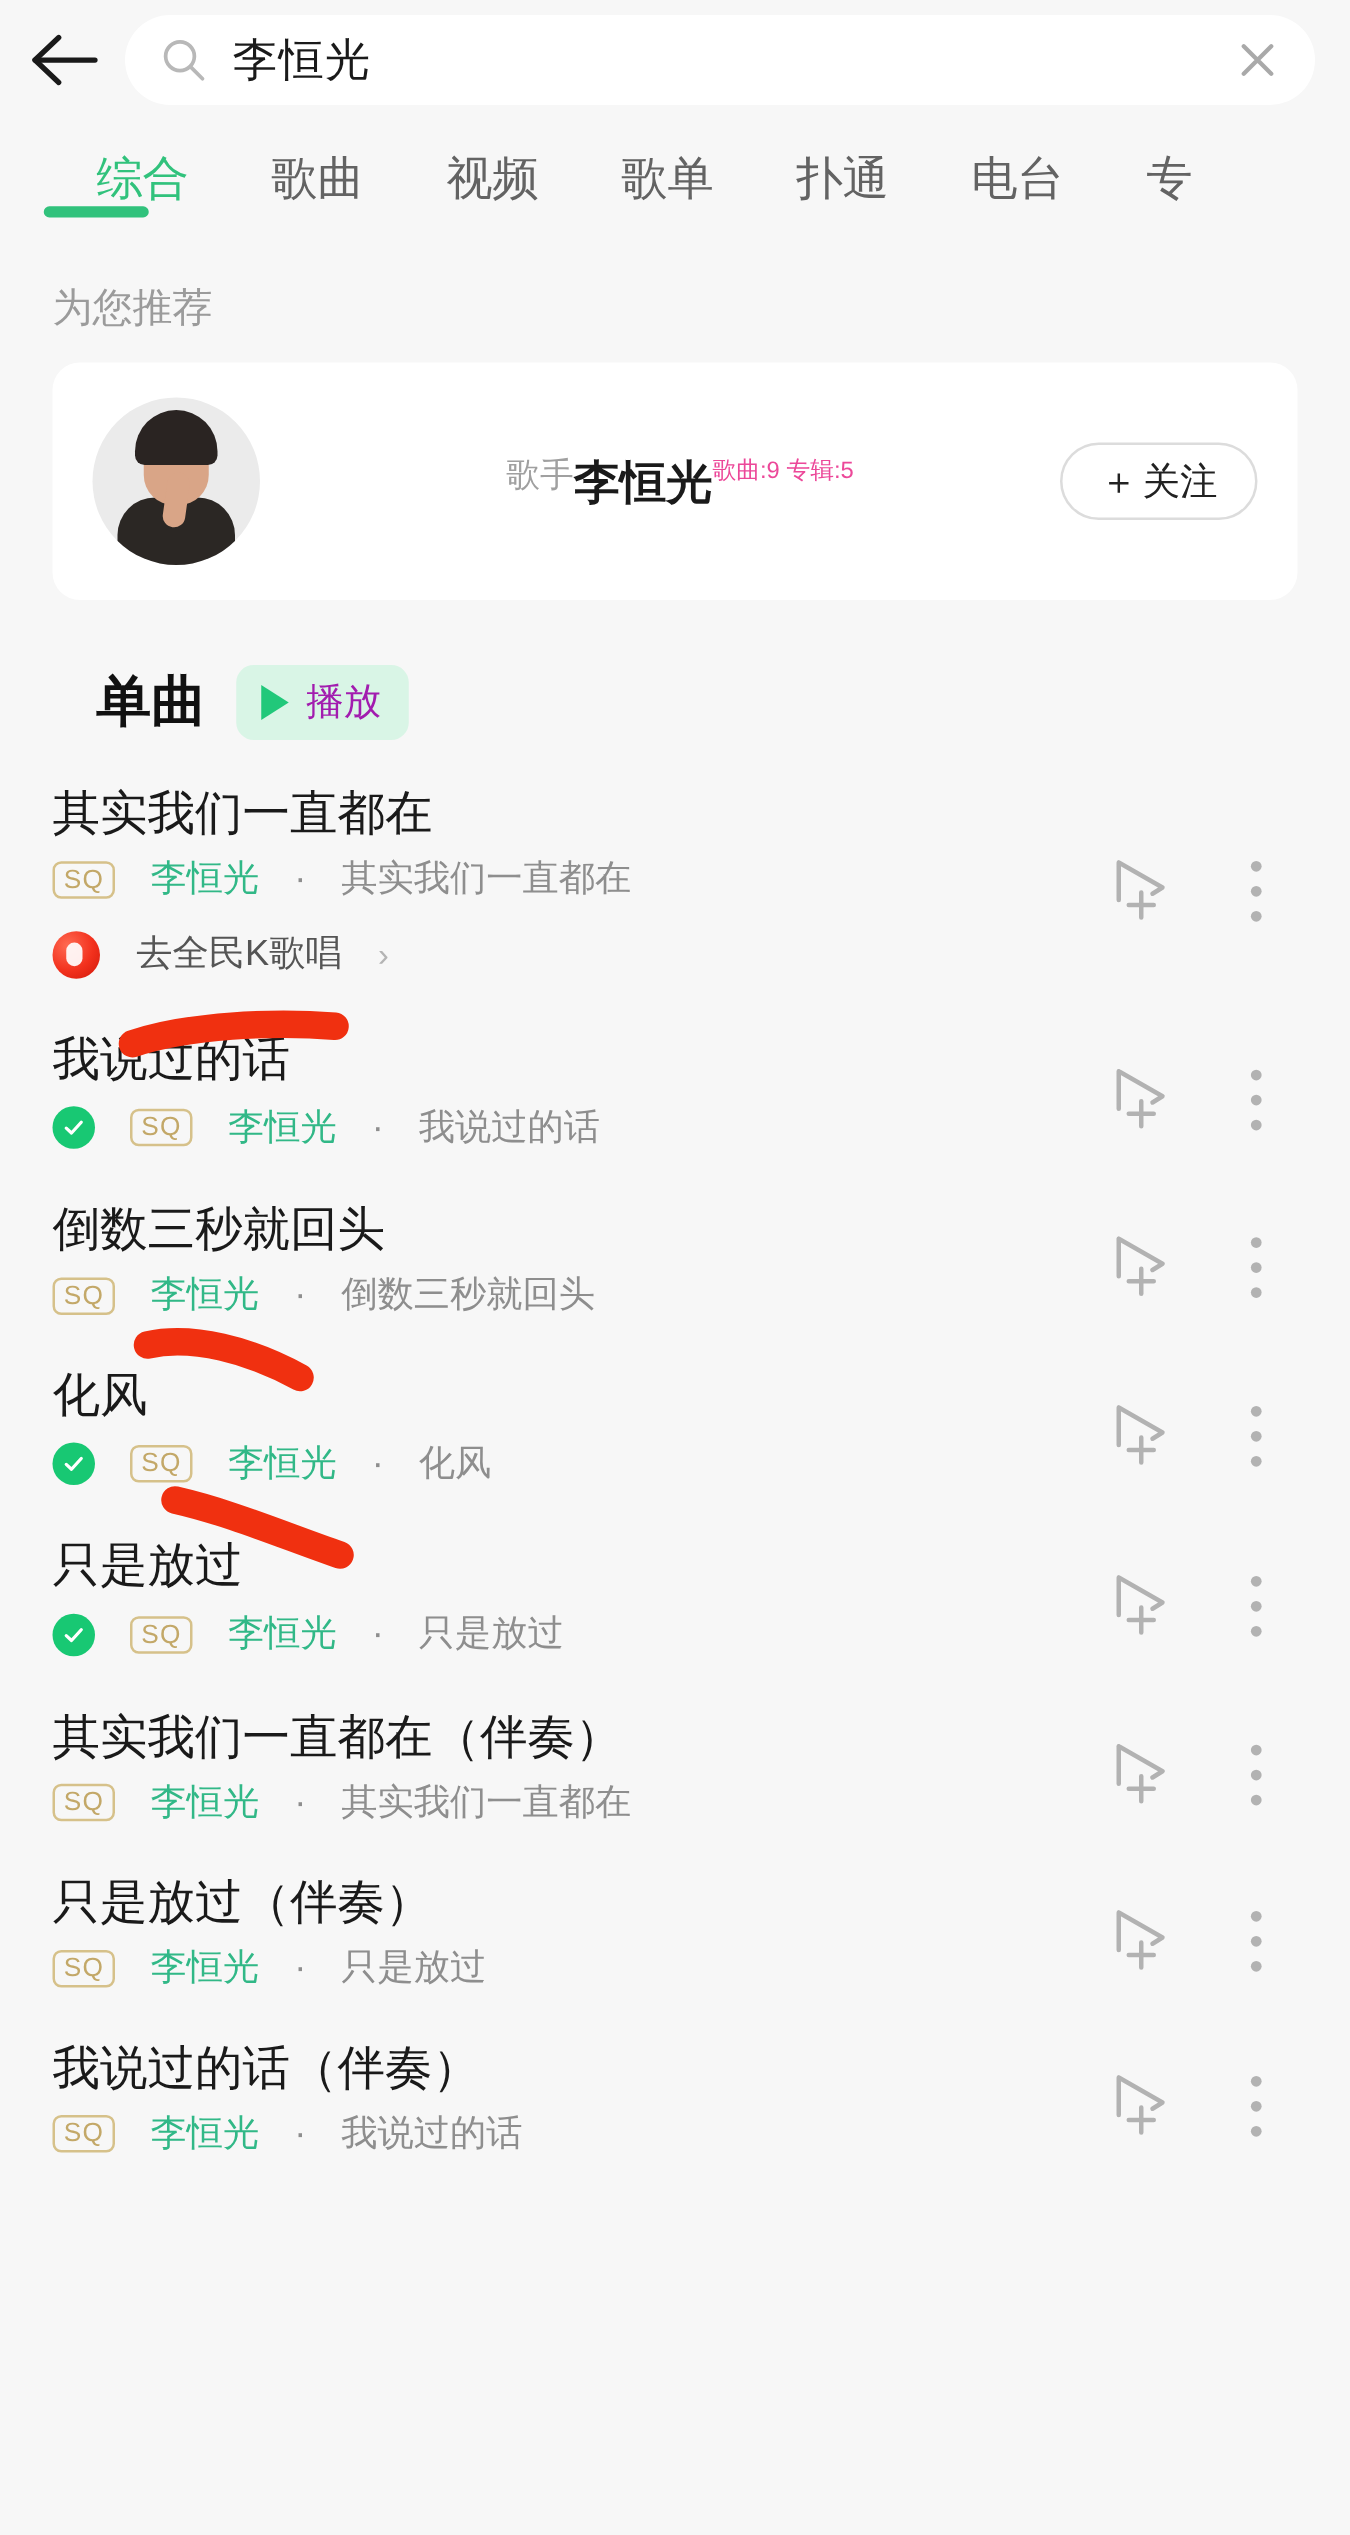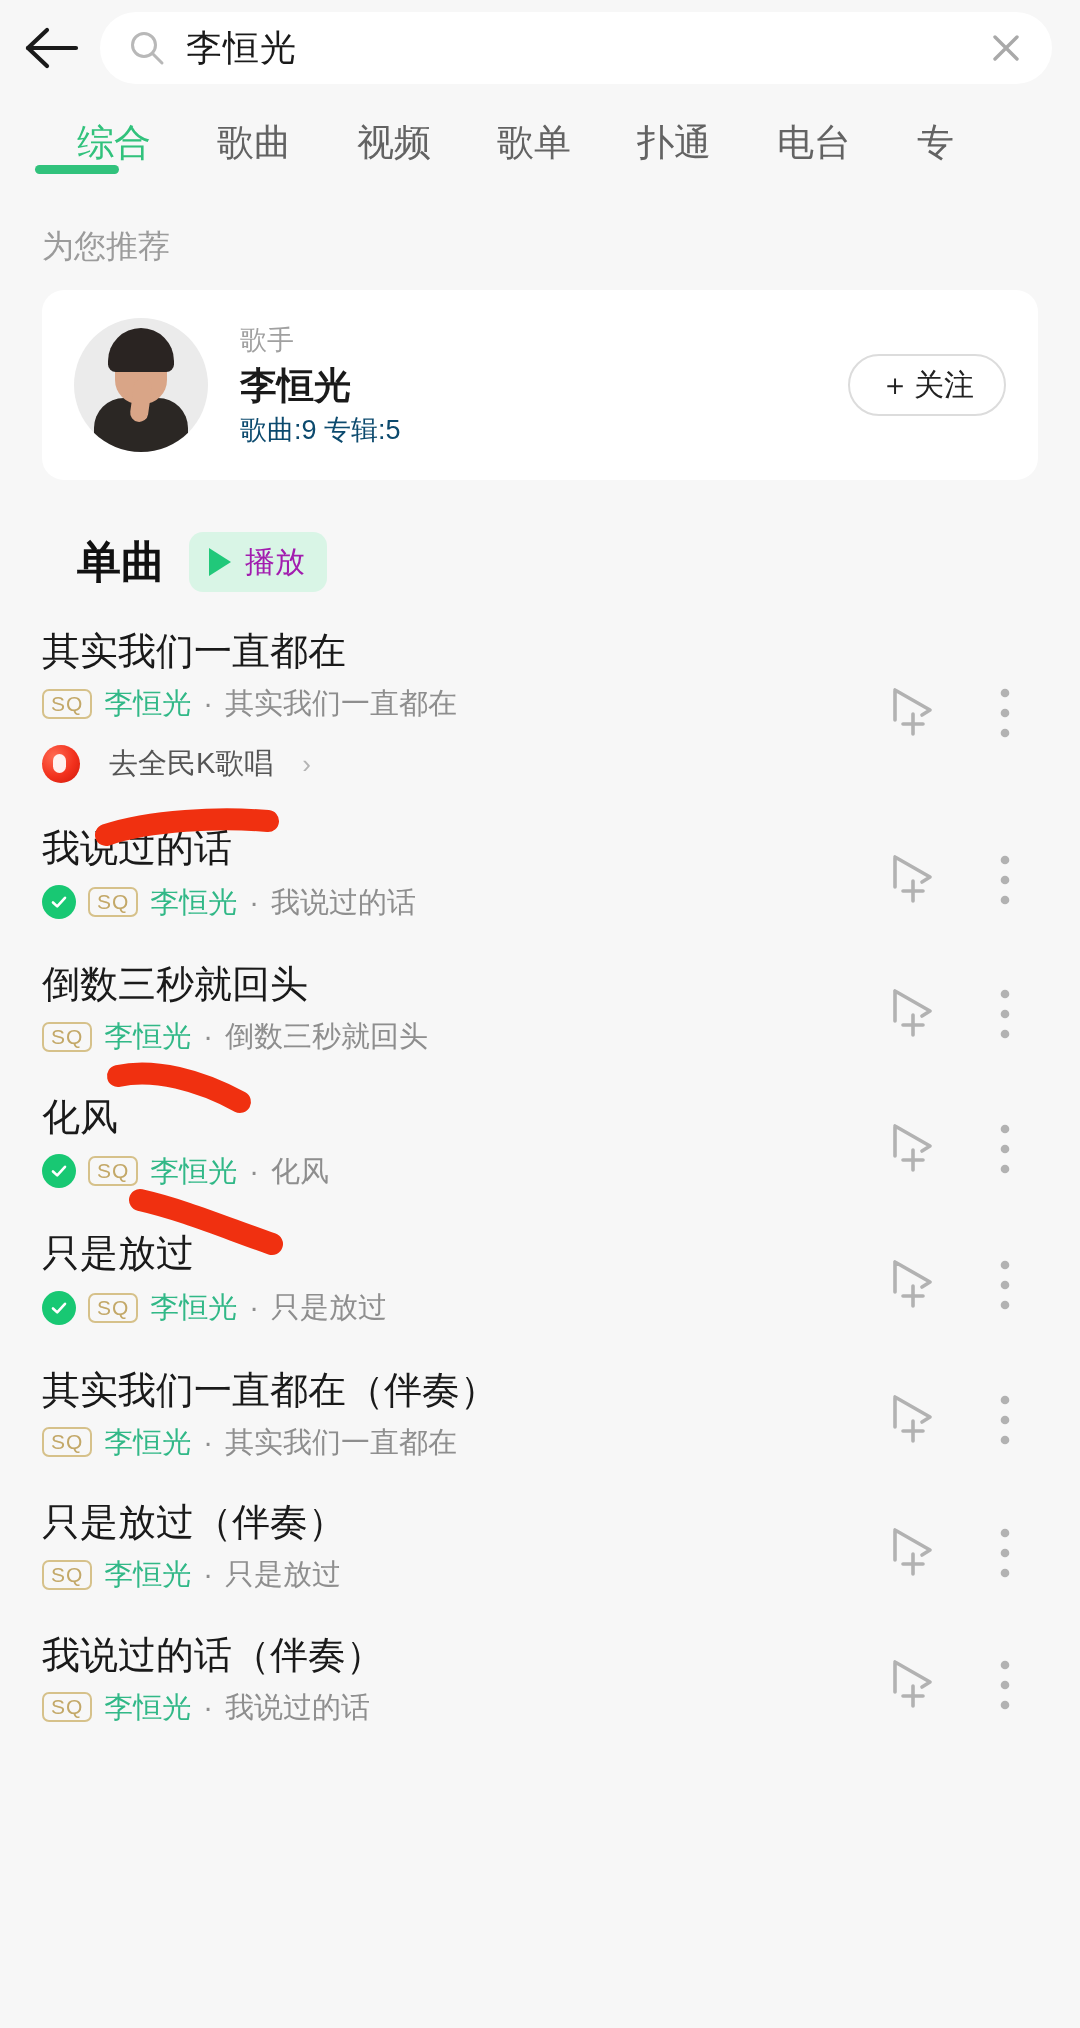--- a/index.html
+++ b/index.html
@@ -131,27 +131,27 @@
     position:absolute; left:58px; top:60px;
     width:18px; height:44px;
     background:#d9a587;
     border-radius:10px;
     transform:rotate(8deg);
   }
   .artist-meta {
     flex:1 1 auto;
     padding-left:32px;
     display:flex;
-    flex-direction:column;
+    flex-direction:row;
     justify-content:center;
-    gap:13px;
+    gap:0;
   }
   .artist-role { font-size:27px; color:#a0a0a0; line-height:1; }
   .artist-name { font-size:37px; color:#1a1a1a; font-weight:bold; line-height:1; }
-  .artist-stats { font-size:27px; color:#0c4a6e; line-height:1; }
+  .artist-stats { font-size:19px; color:#ec4899; line-height:1; }
   .follow-btn {
     flex:0 0 auto;
     width:158px; height:62px;
     border:2px solid #dcdcdc;
     border-radius:31px;
     display:flex;
     align-items:center;
     justify-content:center;
     gap:4px;
     background:#ffffff;
@@ -192,21 +192,21 @@
   .song-title {
     font-size:38px;
     color:#1a1a1a;
     line-height:1.12;
     white-space:nowrap;
     overflow:hidden;
   }
   .song-sub {
     display:flex;
     align-items:center;
-    gap:12px;
+    gap:28px;
     margin-top:16px;
     white-space:nowrap;
   }
   .check-badge {
     flex:0 0 auto;
     width:34px; height:34px;
     border-radius:50%;
     background:#18c873;
     display:flex; align-items:center; justify-content:center;
   }

